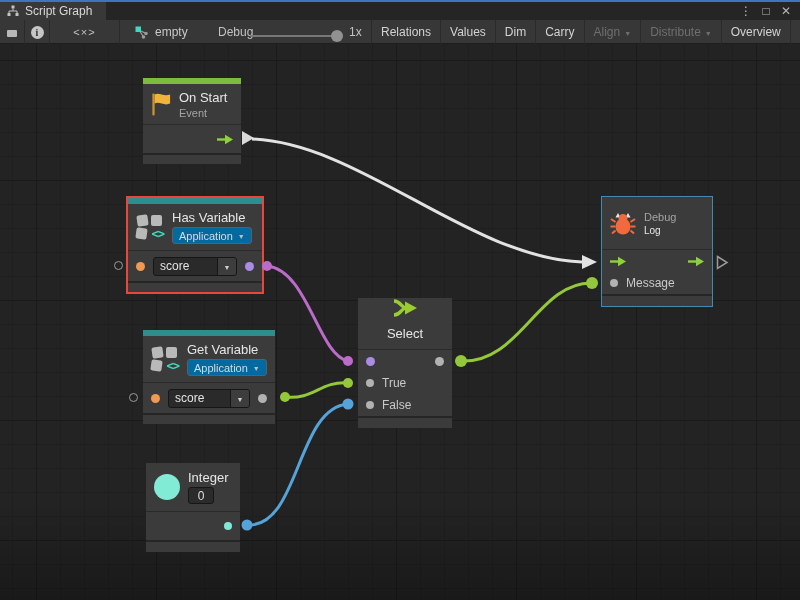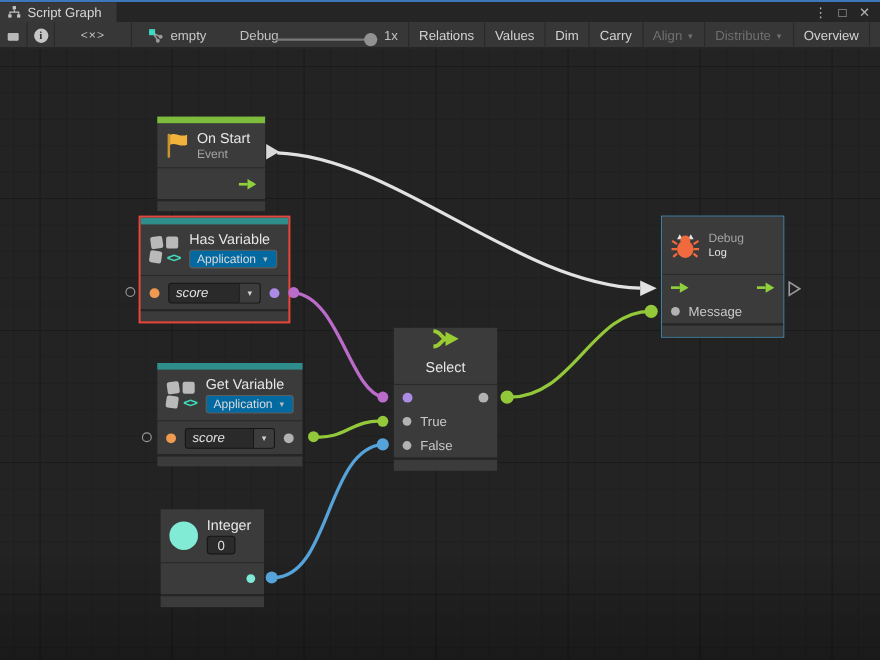--- a/index.html
+++ b/index.html
@@ -63,21 +63,21 @@
   .dot.aqua { background:#7fe8d6; width:8px; height:8px;}
   .dot.sm { width:8px; height:8px;}
   .plabel { font-size:12px; color:#c9c9c9;}
   .spacer { flex:1;}
   .ngap { height:2px; background:#262626;}
   .nfooter { height:9px; background:#3b3b3b;}
 
   .dd { display:flex; align-items:center; gap:5px; background:#0369a1; border:1px solid #5e5e5e; border-radius:3px; padding:1px 6px; font-size:11px; color:#dadada; height:17px;}
   .dd .caret { color:#bdbdbd;}
   .mini-select { display:flex; align-items:stretch; background:#2a2a2a; border:1px solid #161616; border-radius:3px; height:19px; flex:1;}
-  .ms-text { flex:1; display:flex; align-items:center; padding:0 6px; font-size:12px; color:#e2e2e2;font-style:italic;}
+  .ms-text { flex:1; display:flex; align-items:center; padding:0 6px; font-size:12px; color:#e2e2e2;}
   .ms-btn { width:19px; display:flex; align-items:center; justify-content:center; background:#3d3d3d; border-left:1px solid #161616; border-radius:0 2px 2px 0; color:#cfcfcf;}
   .val-box { width:26px; height:17px; background:#2b2b2b; border:1px solid #161616; border-radius:3px; display:flex; align-items:center; justify-content:center; font-size:12px; color:#dedede;}
 
   .var-icon { position:relative; width:28px; height:28px; flex:none;}
   .vi-sq { position:absolute; width:11px; height:11px; background:#b9b9b9; border-radius:2px;}
   .vi-code { position:absolute; right:0; bottom:0; font-size:12px; font-weight:bold; color:#3fe0c0; font-family:"DejaVu Sans Mono",monospace; letter-spacing:-1px;}
   .int-icon { width:26px; height:26px; border-radius:50%; background:#82ebd5; flex:none;}
 
   .flow-arrow { flex:none; }
 
@@ -180,21 +180,21 @@
     <circle cx="285" cy="397" r="5" fill="#93c83a"></circle>
     <circle cx="348" cy="383" r="5" fill="#93c83a"></circle>
     <path d="M 247 525 C 300 528, 296 408, 348 404" fill="none" stroke-width="3" stroke="#55a3d9"></path>
     <circle cx="247" cy="525" r="5.5" fill="#55a3d9"></circle>
     <circle cx="348" cy="404" r="5.5" fill="#55a3d9"></circle>
     <path d="M 461 361 C 520 364, 538 282, 592 283" fill="none" stroke-width="3" stroke="#93c83a"></path>
     <circle cx="461" cy="361" r="6" fill="#93c83a"></circle>
     <circle cx="592" cy="283" r="6" fill="#93c83a"></circle>
   </svg>
 
-  <div class="node" style="left:143px; top:78px; width:98px;margin-top:28px;">
+  <div class="node" style="left:143px; top:78px; width:98px;">
     <div class="node-main">
       <div class="colorbar" style="background:#7cbb3c;"></div>
       <div class="nheader" style="height:40px;">
         <svg width="20" height="27" viewBox="0 0 22 28">
           <rect x="1.5" y="2" width="2.5" height="24" rx="1" fill="#c9952e"></rect>
           <path d="M4 3 C9 0 14 6 21 3 L21 13 C14 16 9 10 4 13 Z" fill="#f2b33d"></path>
         </svg>
         <div class="ntitles">
           <span class="ntitle">On Start</span>
           <span class="nsub">Event</span>

